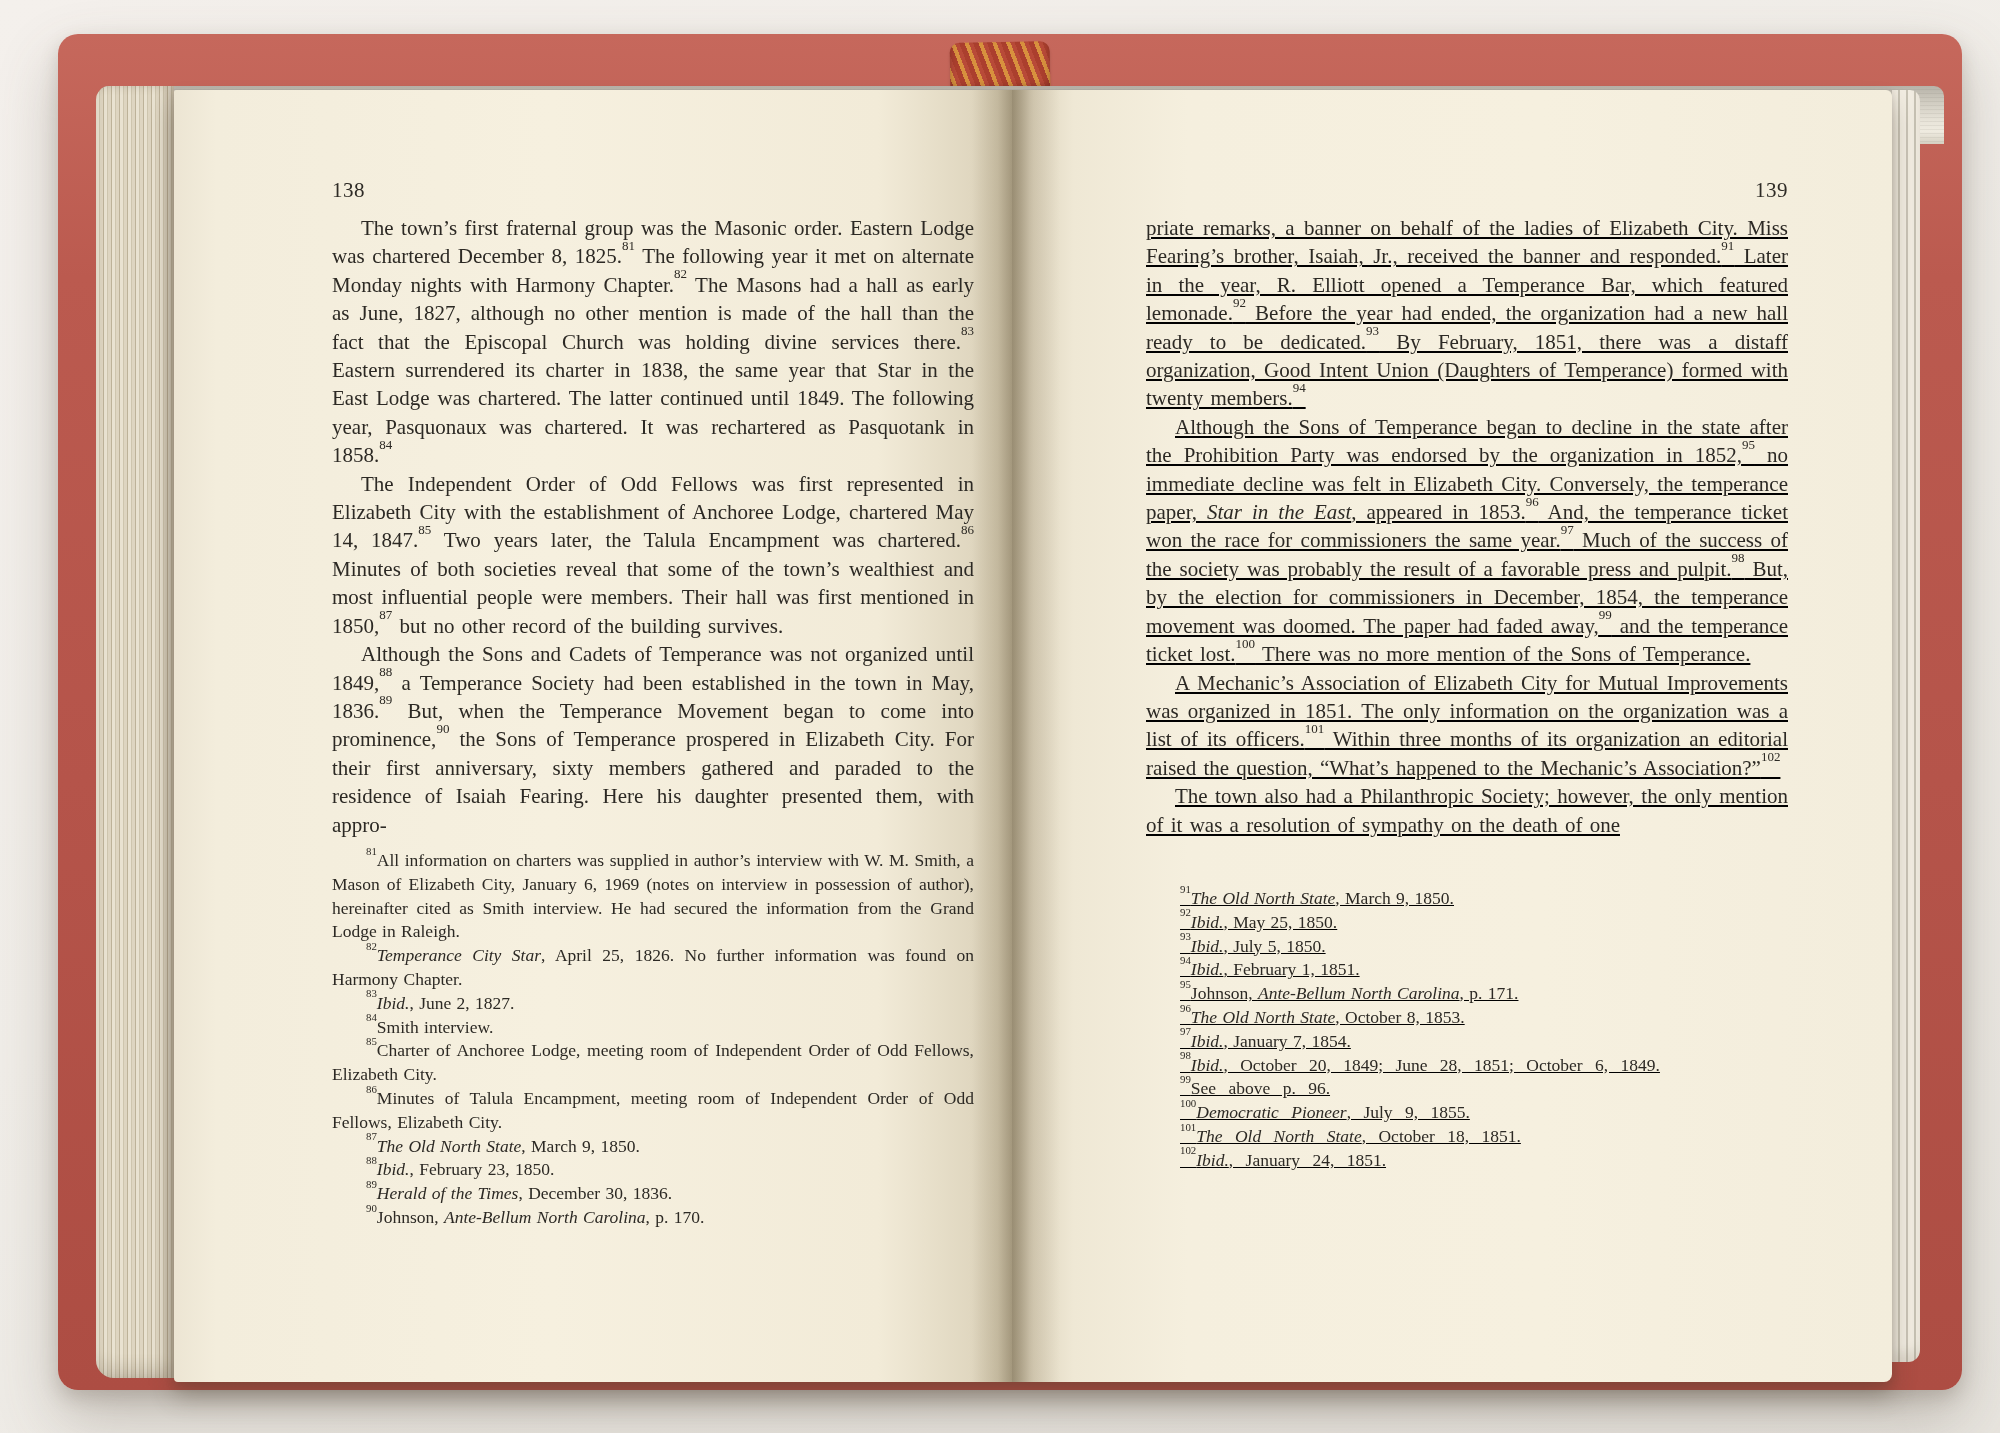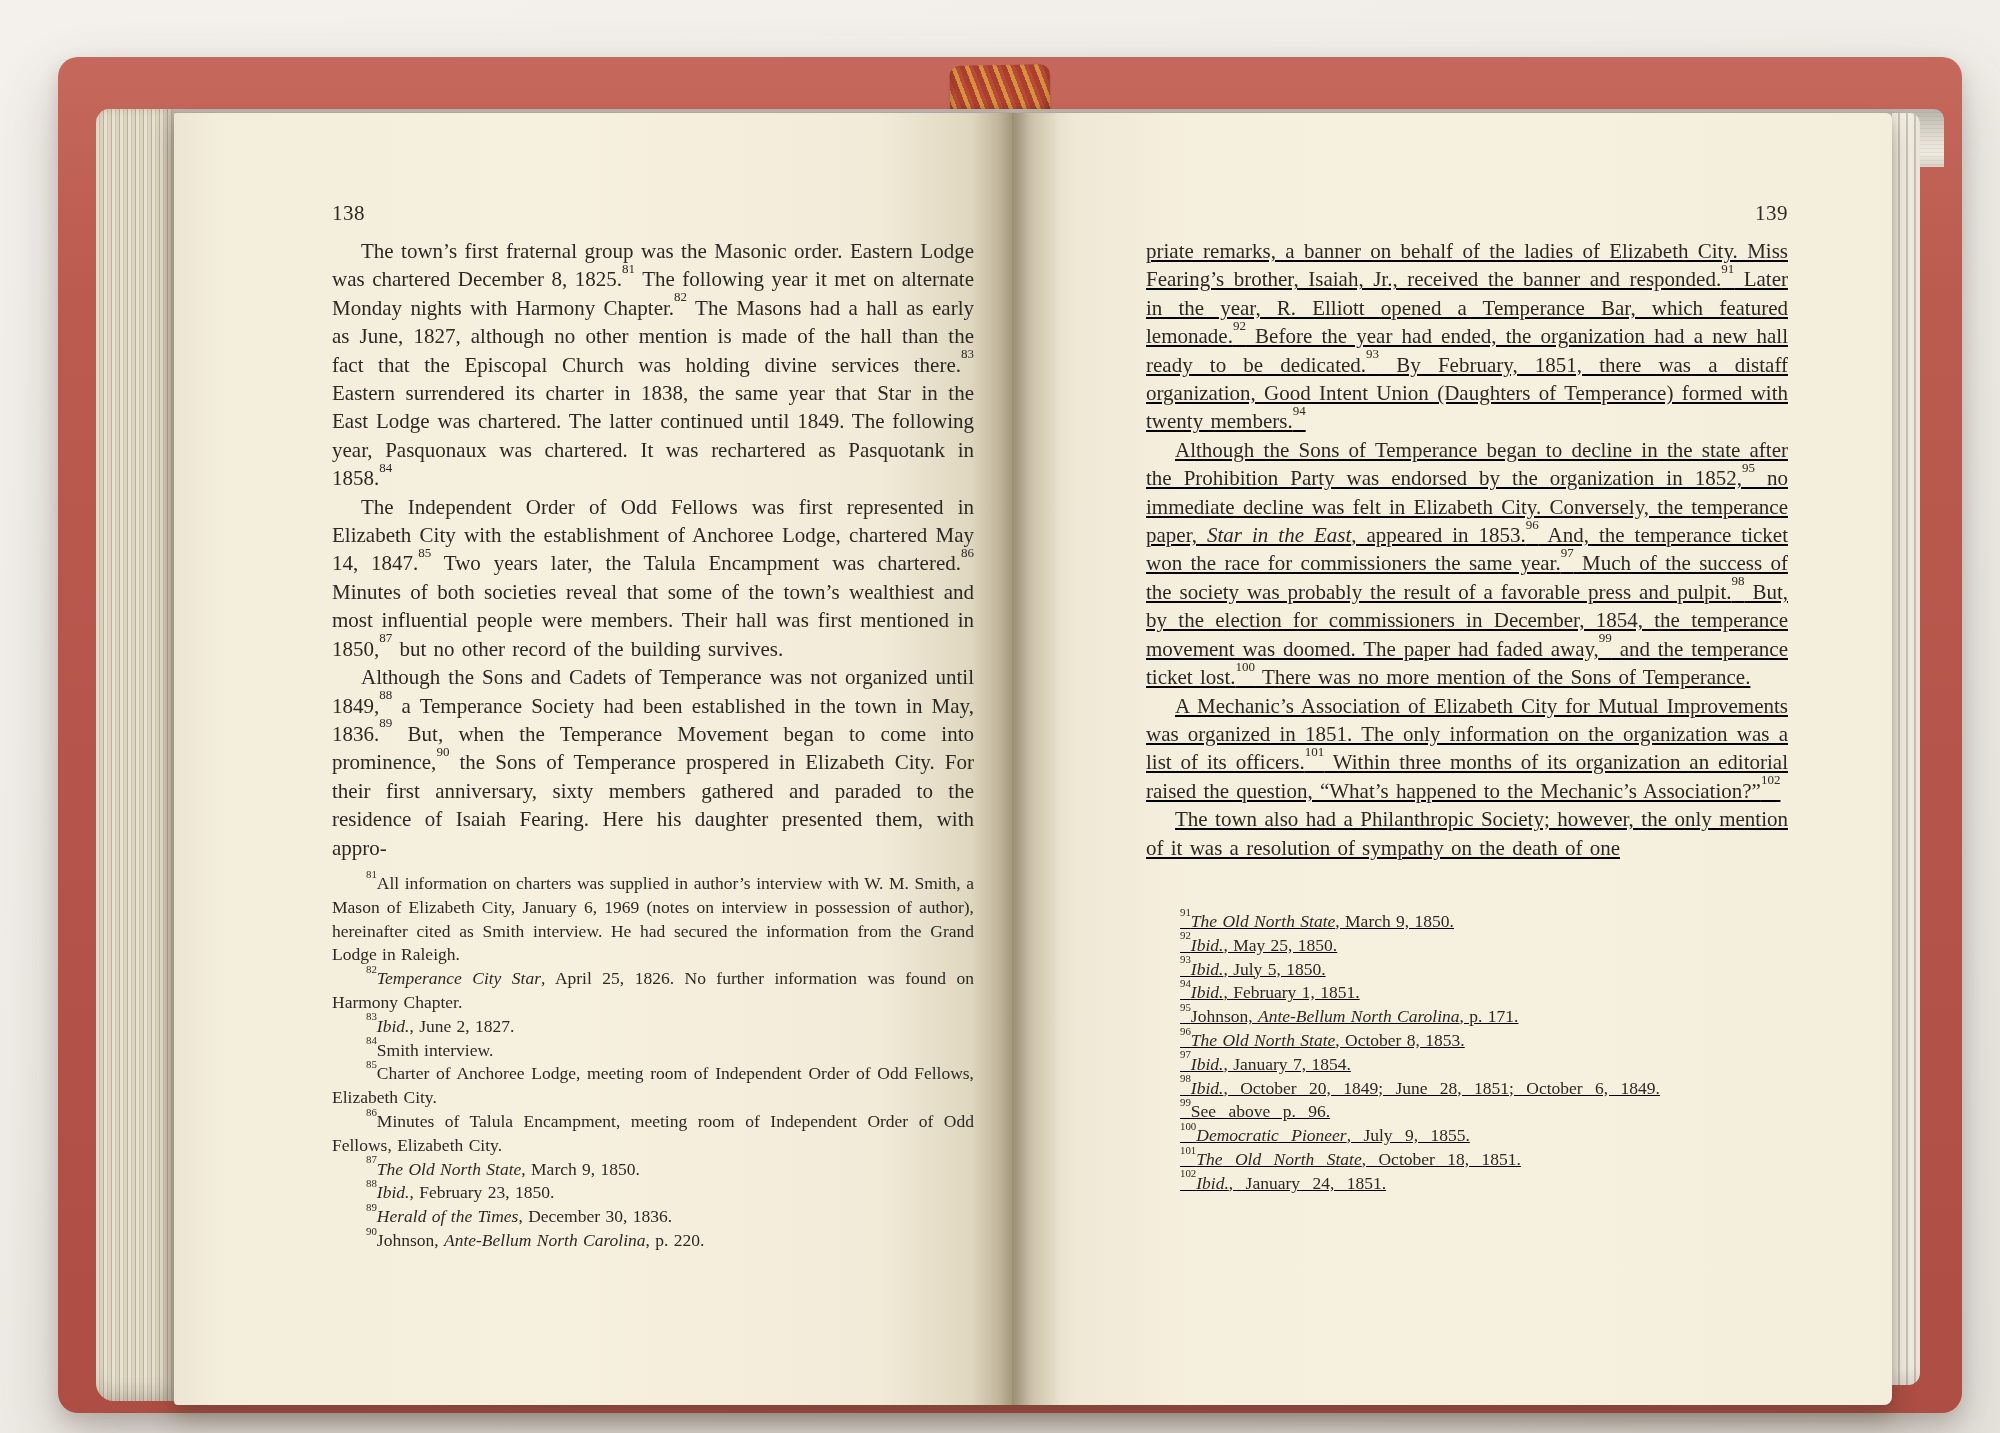--- a/index.html
+++ b/index.html
@@ -3,21 +3,21 @@
 <meta charset="utf-8">
 <style>
   html,body{margin:0;padding:0;}
   body{
     width:2000px;height:1433px;overflow:hidden;
     background:linear-gradient(155deg,#f4f0ec 0%,#f0ede8 45%,#e8e5df 100%);
     font-family:"Liberation Serif","DejaVu Serif",serif;
     position:relative;
   }
   .book{
-    position:absolute;left:58px;top:57px;width:1904px;height:1356px;
+    position:absolute;left:58px;top:34px;width:1904px;height:1356px;
     background:linear-gradient(100deg,#c4625700 0,#0000 0),linear-gradient(180deg,#c6685c 0%,#bb5a4f 18%,#b5544a 55%,#ad4d43 100%);
     border-radius:20px;
     box-shadow:0 28px 60px rgba(95,82,70,.30), 0 8px 18px rgba(95,82,70,.22);
   }
   
   .headband{
     position:absolute;left:892px;top:8px;width:100px;height:50px;
     border-radius:10px 10px 6px 6px;
     background:repeating-linear-gradient(70deg,#ab3f2e 0 5px,#d8913e 5px 9px,#b84a38 9px 13px);
     box-shadow:inset 0 -5px 7px rgba(0,0,0,.25), 0 2px 3px rgba(0,0,0,.15);
@@ -133,21 +133,21 @@
       <div class="footnotes">
           <p><sup>81</sup><span>All information on charters was supplied in author’s interview with W. M. Smith, a Mason of Elizabeth City, January 6, 1969 (notes on interview in possession of author), hereinafter cited as Smith interview. He had secured the information from the Grand Lodge in Raleigh.</span></p>
           <p><sup>82</sup><i>Temperance City Star</i><span>, April 25, 1826. No further information was found on Harmony Chapter.</span></p>
           <p><sup>83</sup><i>Ibid.</i><span>, June 2, 1827.</span></p>
           <p><sup>84</sup><span>Smith interview.</span></p>
           <p><sup>85</sup><span>Charter of Anchoree Lodge, meeting room of Independent Order of Odd Fellows, Elizabeth City.</span></p>
           <p><sup>86</sup><span>Minutes of Talula Encampment, meeting room of Independent Order of Odd Fellows, Elizabeth City.</span></p>
           <p><sup>87</sup><i>The Old North State</i><span>, March 9, 1850.</span></p>
           <p><sup>88</sup><i>Ibid.</i><span>, February 23, 1850.</span></p>
           <p><sup>89</sup><i>Herald of the Times</i><span>, December 30, 1836.</span></p>
-          <p><sup>90</sup><span>Johnson, </span><i>Ante-Bellum North Carolina</i><span>, p. 220.</span></p>
+          <p><sup>90</sup><span>Johnson, </span><i>Ante-Bellum North Carolina</i><span>, p. 170.</span></p>
         </div>
     </section>
 
     <section class="page page-right">
       <div class="pageno">139</div>
       <div class="body">
           <p class="noindent"><span>priate remarks, a banner on behalf of the ladies of Elizabeth City. Miss Fearing’s brother, Isaiah, Jr., received the banner and responded.</span><sup>91</sup><span> Later in the year, R. Elliott opened a Temperance Bar, which featured lemonade.</span><sup>92</sup><span> Before the year had ended, the organization had a new hall ready to be dedicated.</span><sup>93</sup><span> By February, 1851, there was a distaff organization, Good Intent Union (Daughters of Temperance) formed with twenty members.</span><sup>94</sup></p>
           <p><span>Although the Sons of Temperance began to decline in the state after the Prohibition Party was endorsed by the organization in 1852,</span><sup>95</sup><span> no immediate decline was felt in Elizabeth City. Conversely, the temperance paper, </span><i>Star in the East</i><span>, appeared in 1853.</span><sup>96</sup><span> And, the temperance ticket won the race for commissioners the same year.</span><sup>97</sup><span> Much of the success of the society was probably the result of a favorable press and pulpit.</span><sup>98</sup><span> But, by the election for commissioners in December, 1854, the temperance movement was doomed. The paper had faded away,</span><sup>99</sup><span> and the temperance ticket lost.</span><sup>100</sup><span> There was no more mention of the Sons of Temperance.</span></p>
           <p><span>A Mechanic’s Association of Elizabeth City for Mutual Improvements was organized in 1851. The only information on the organization was a list of its officers.</span><sup>101</sup><span> Within three months of its organization an editorial raised the question, “What’s happened to the Mechanic’s Association?”</span><sup>102</sup></p>
           <p><span>The town also had a Philanthropic Society; however, the only mention of it was a resolution of sympathy on the death of one</span></p>

